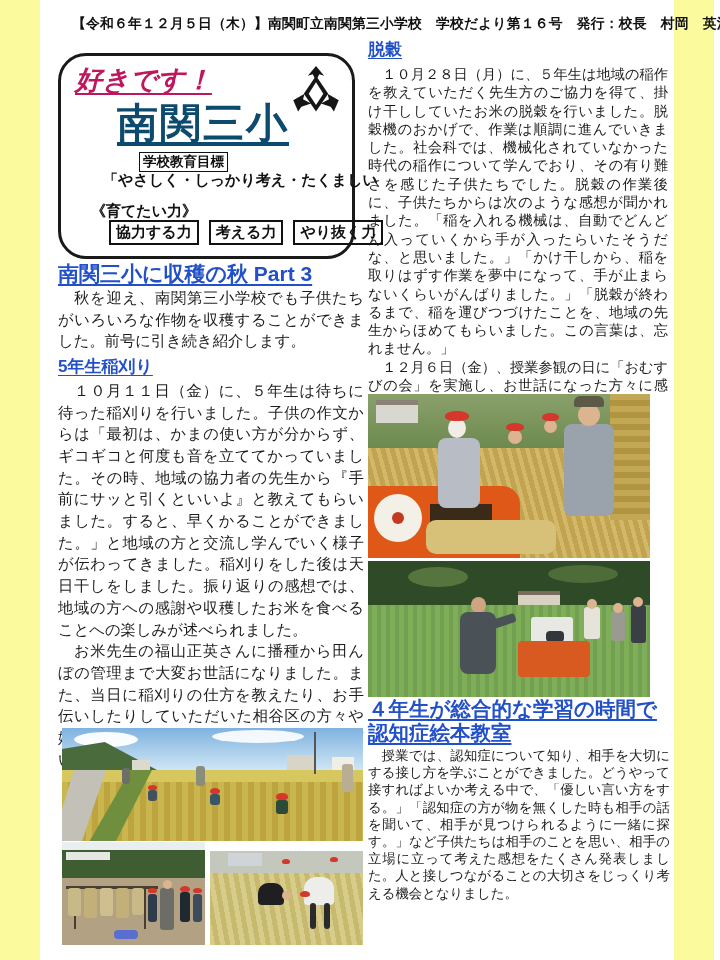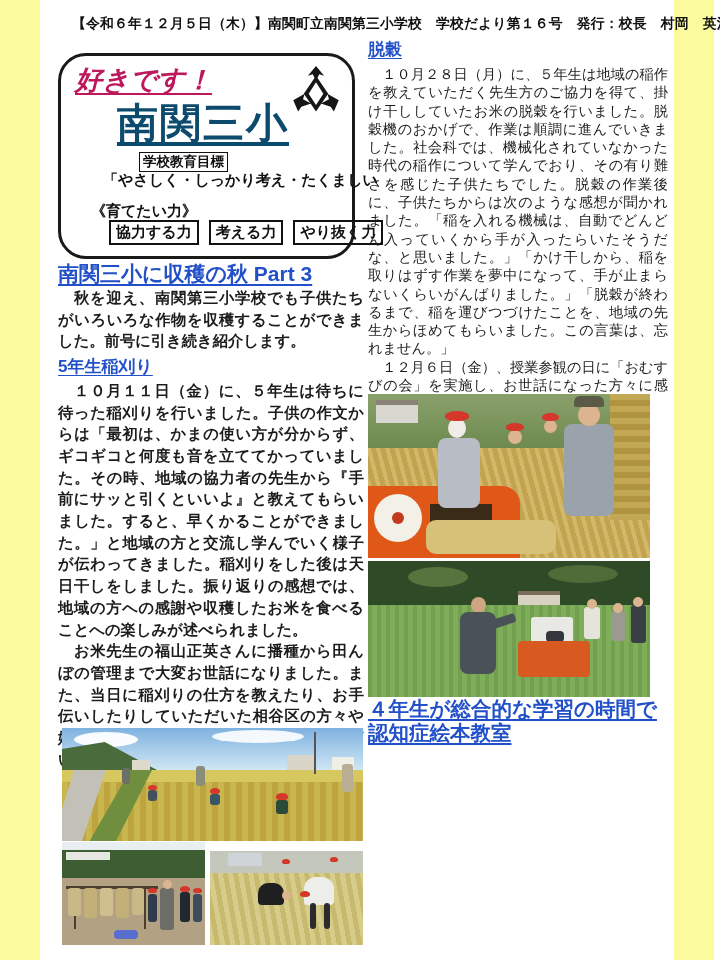--- a/index.html
+++ b/index.html
@@ -17,21 +17,21 @@
   .goal-label{position:absolute;left:34px;top:96px;font-size:13.5px;font-weight:700;color:#111;border:1.5px solid #111;padding:0 3px;margin-left:44px;}
   .goal-line1{position:absolute;left:42px;top:115px;font-size:15px;font-weight:700;color:#111;white-space:nowrap;}
   .goal-line2{position:absolute;left:0;right:14px;top:134px;font-size:15px;font-weight:700;color:#111;text-align:right;white-space:nowrap;}
   .powers-label{position:absolute;left:30px;top:146px;font-size:15px;font-weight:700;color:#111;}
   .powers-row{position:absolute;left:48px;top:164px;display:flex;gap:10px;}
   .power-box{border:2px solid #111;font-size:15px;font-weight:700;color:#111;padding:1px 5px;white-space:nowrap;}
   
   .blue{color:#2150c8;}
   .left-heading{position:absolute;left:58px;top:260px;font-size:21px;font-weight:800;text-decoration:underline;text-underline-offset:3px;white-space:nowrap;}
   .left-col{position:absolute;left:58px;top:287px;width:306px;font-size:15.3px;line-height:21.7px;color:#1c1c1c;text-align:justify;}
-  .left-col p{margin:0;font-weight:bold;}
+  .left-col p{margin:0;}
   .subhead{font-size:17px;font-weight:800;text-decoration:underline;text-underline-offset:3px;margin:4px 0 2px 0;}
   .right-col{position:absolute;left:368px;top:38px;width:300px;color:#1c1c1c;}
   .right-col p{margin:0;font-size:14.2px;line-height:18.3px;text-align:justify;}
   .rhead{font-size:17px;font-weight:800;text-decoration:underline;text-underline-offset:3px;margin:0 0 4px 0;}
   .section2{position:absolute;left:368px;top:697px;width:302px;color:#1c1c1c;}
   .s2head{font-size:20.5px;font-weight:800;text-decoration:underline;text-underline-offset:3px;line-height:24px;white-space:nowrap;}
   .section2 p{margin:2px 0 0 0;font-size:13.4px;line-height:17.2px;text-align:justify;}
   
   .photo{position:absolute;overflow:hidden;background:#cbb95e;}
   .layer{position:absolute;}
@@ -190,15 +190,16 @@
     <div class="head" style="left:219px;top:38px;width:10px;height:10px;"></div>
     <div class="fig" style="left:243px;top:50px;width:14px;height:30px;background:#9a9a90;"></div>
     <div class="head" style="left:245px;top:42px;width:10px;height:10px;"></div>
     <div class="fig" style="left:263px;top:44px;width:15px;height:38px;background:#3a3f46;"></div>
     <div class="head" style="left:265px;top:36px;width:10px;height:10px;"></div>
   </div>
 
   <div class="section2">
     <div class="s2head blue">４年生が総合的な学習の時間で</div>
     <div class="s2head blue">認知症絵本教室</div>
+    <p>　授業では、認知症について知り、相手を大切にする接し方を学ぶことができました。どうやって接すればよいか考える中で、「優しい言い方をする。」「認知症の方が物を無くした時も相手の話を聞いて、相手が見つけられるように一緒に探す。」など子供たちは相手のことを思い、相手の立場に立って考えた感想をたくさん発表しました。人と接しつながることの大切さをじっくり考える機会となりました。</p>
   </div>
 
 </div>
 
 </body></html>

